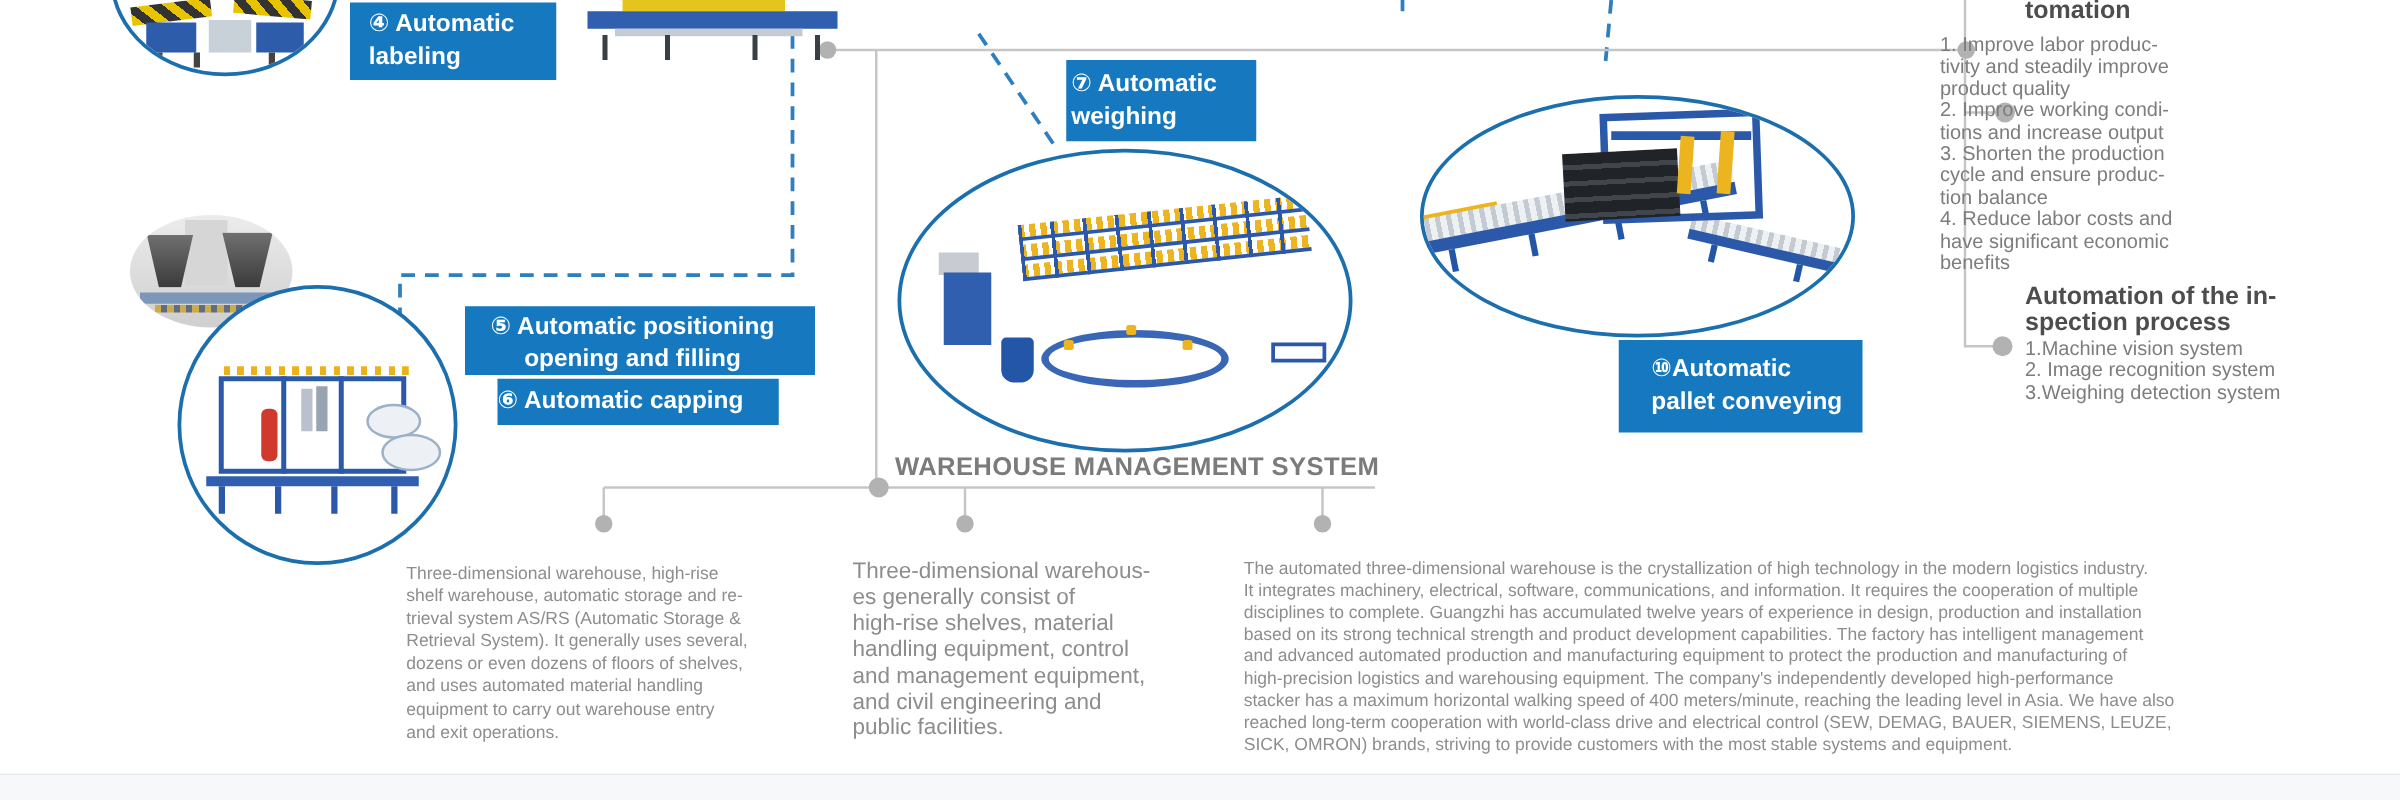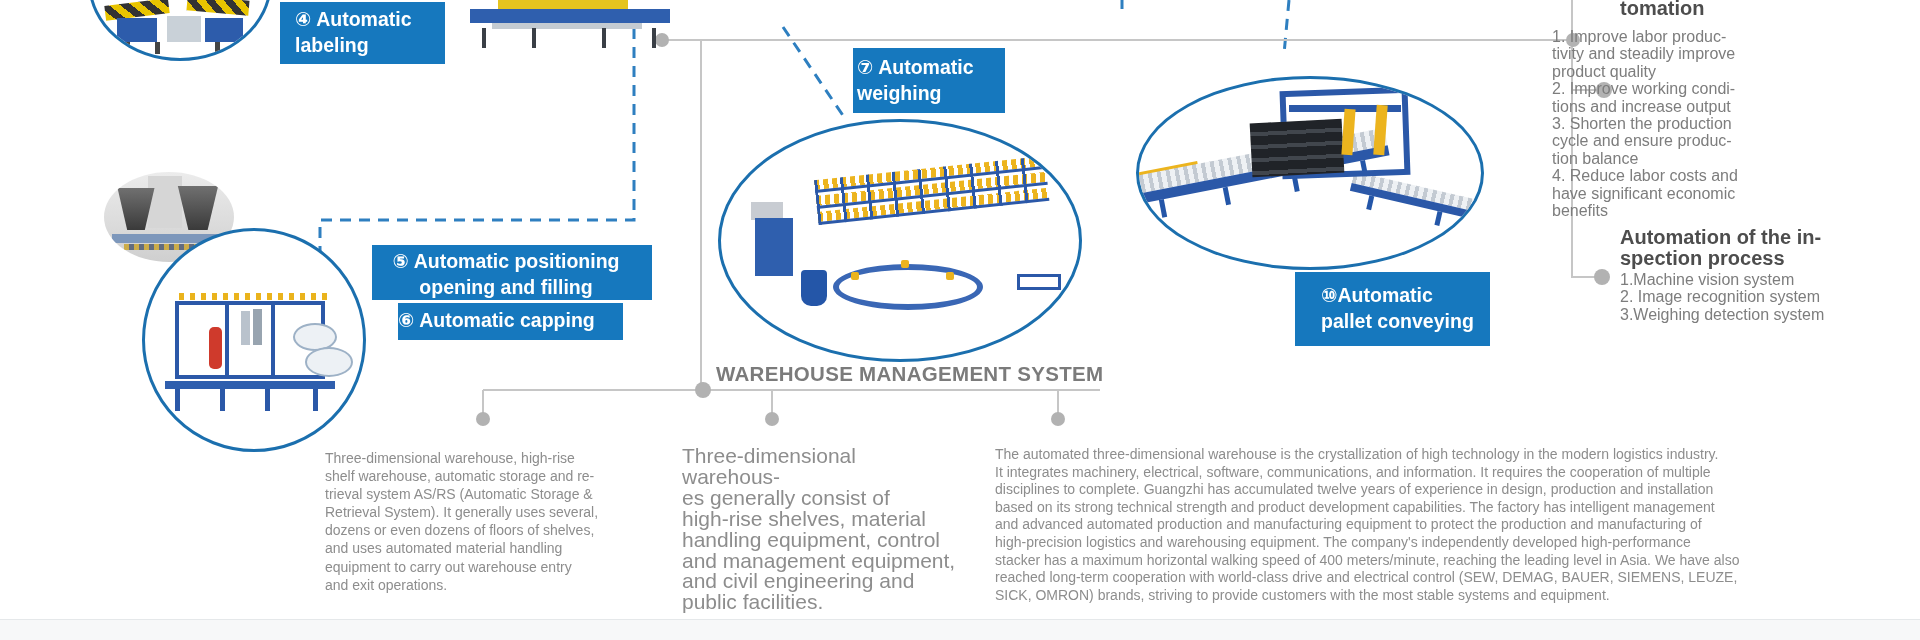--- a/index.html
+++ b/index.html
@@ -184,21 +184,21 @@
 
   <div class="body-txt" style="left:325px;top:449px;width:305px;font-size:14px;line-height:18.1px;">Three-dimensional warehouse, high-rise
 shelf warehouse, automatic storage and re-
 trieval system AS/RS (Automatic Storage &amp;
 Retrieval System). It generally uses several,
 dozens or even dozens of floors of shelves,
 and uses automated material handling
 equipment to carry out warehouse entry
 and exit operations.</div>
 
-  <div class="body-txt" style="left:682px;top:446px;width:275px;font-size:21px;line-height:20.9px;">Three-dimensional warehous-
+  <div class="body-txt" style="left:682px;top:446px;width:275px;font-size:18px;line-height:20.9px;">Three-dimensional warehous-
 es generally consist of
 high-rise shelves, material
 handling equipment, control
 and management equipment,
 and civil engineering and
 public facilities.</div>
 
   <div class="body-txt" style="left:995px;top:446px;width:840px;font-size:14px;line-height:17.6px;">The automated three-dimensional warehouse is the crystallization of high technology in the modern logistics industry.
 It integrates machinery, electrical, software, communications, and information. It requires the cooperation of multiple
 disciplines to complete. Guangzhi has accumulated twelve years of experience in design, production and installation

